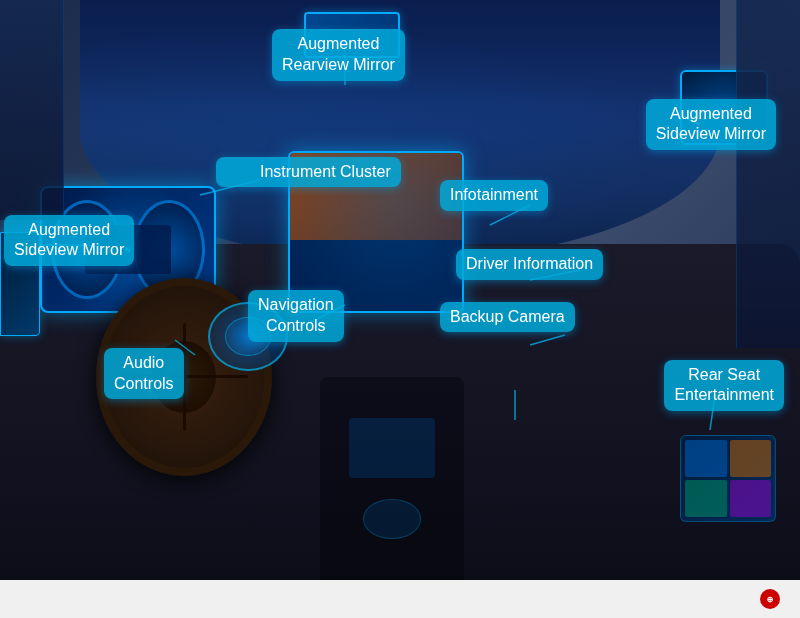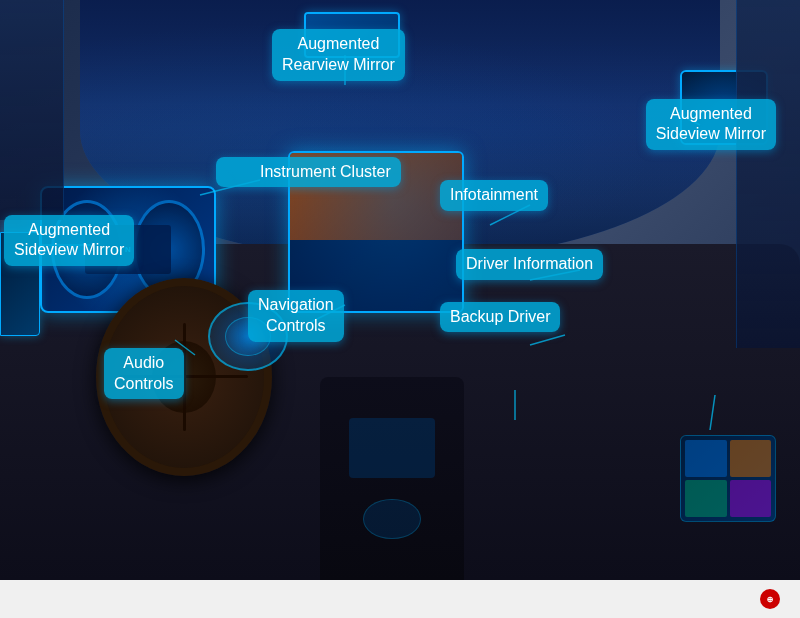--- a/index.html
+++ b/index.html
@@ -333,24 +333,27 @@
 
   <div class="label" style="top:43%;left:57%;text-align:center;">
     Driver Information
   </div>
 
   <div class="label" style="top:56%;left:13%;margin-top:23px;">
     Audio<br>Controls
   </div>
 
   <div class="label" style="top:52%;left:55%;">
-    Backup Driver
-  </div>
-
-
+    Backup Camera
+  </div>
+
+
+  <div class="label" style="top:62%;right:2%;">
+    Rear Seat<br>Entertainment
+  </div>
 
   <div style="position:absolute;top:0;left:0;width:8%;height:38%;background:linear-gradient(180deg,rgba(20,40,80,0.9),rgba(10,20,50,0.8));border-right:1px solid rgba(0,100,200,0.3);"></div>
 
   <div style="position:absolute;top:0;right:0;width:8%;height:60%;background:linear-gradient(180deg,rgba(20,40,80,0.9),rgba(10,20,50,0.8));border-left:1px solid rgba(0,100,200,0.3);"></div>
 
   <div style="position:absolute;bottom:10%;right:3%;width:12%;height:15%;background:linear-gradient(135deg,#001a3a,#002a5a);border-radius:6px;border:1px solid rgba(0,150,200,0.4);display:grid;grid-template-columns:1fr 1fr;gap:3px;padding:4px;">
     <div style="background:rgba(0,100,200,0.5);border-radius:2px;"></div>
     <div style="background:rgba(200,100,0,0.5);border-radius:2px;"></div>
     <div style="background:rgba(0,150,100,0.5);border-radius:2px;"></div>
     <div style="background:rgba(150,0,200,0.5);border-radius:2px;"></div>

